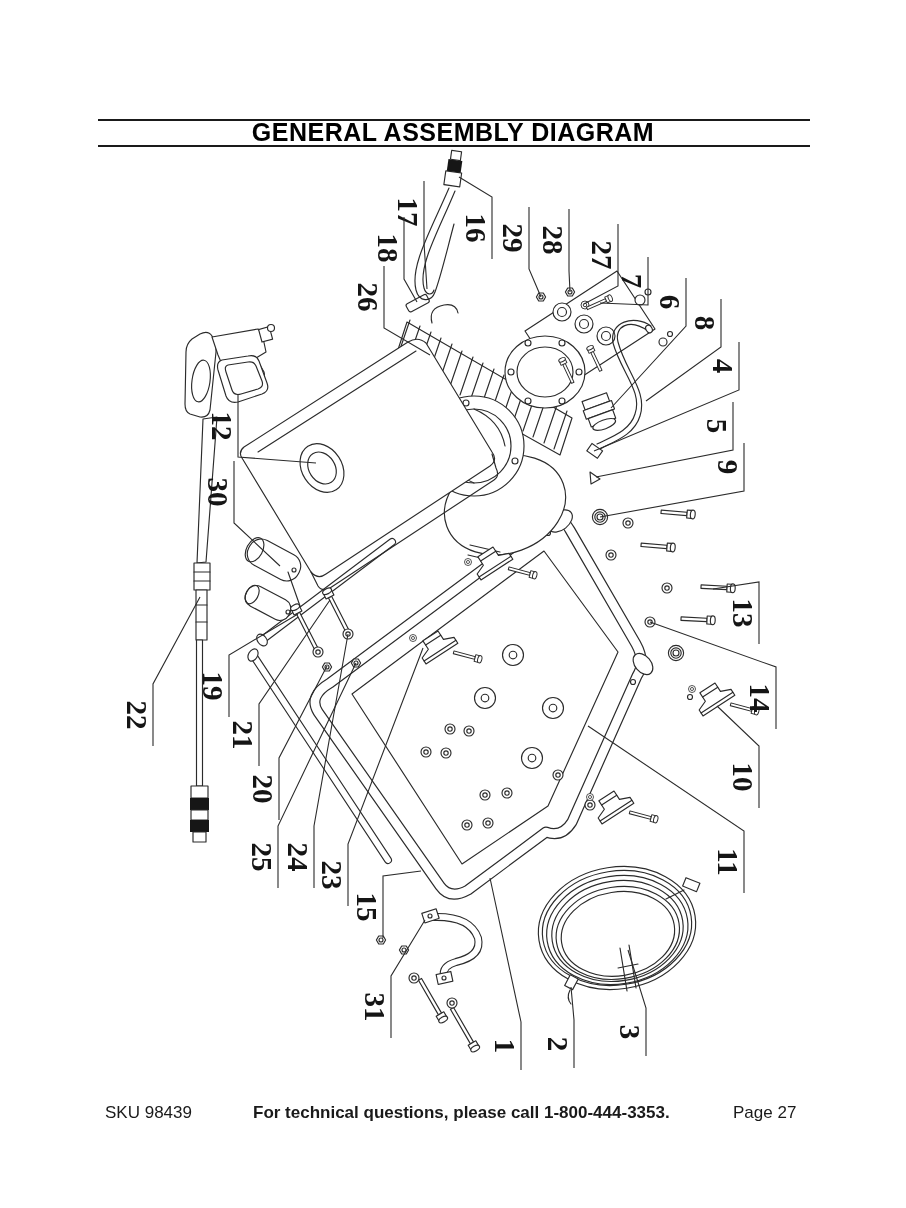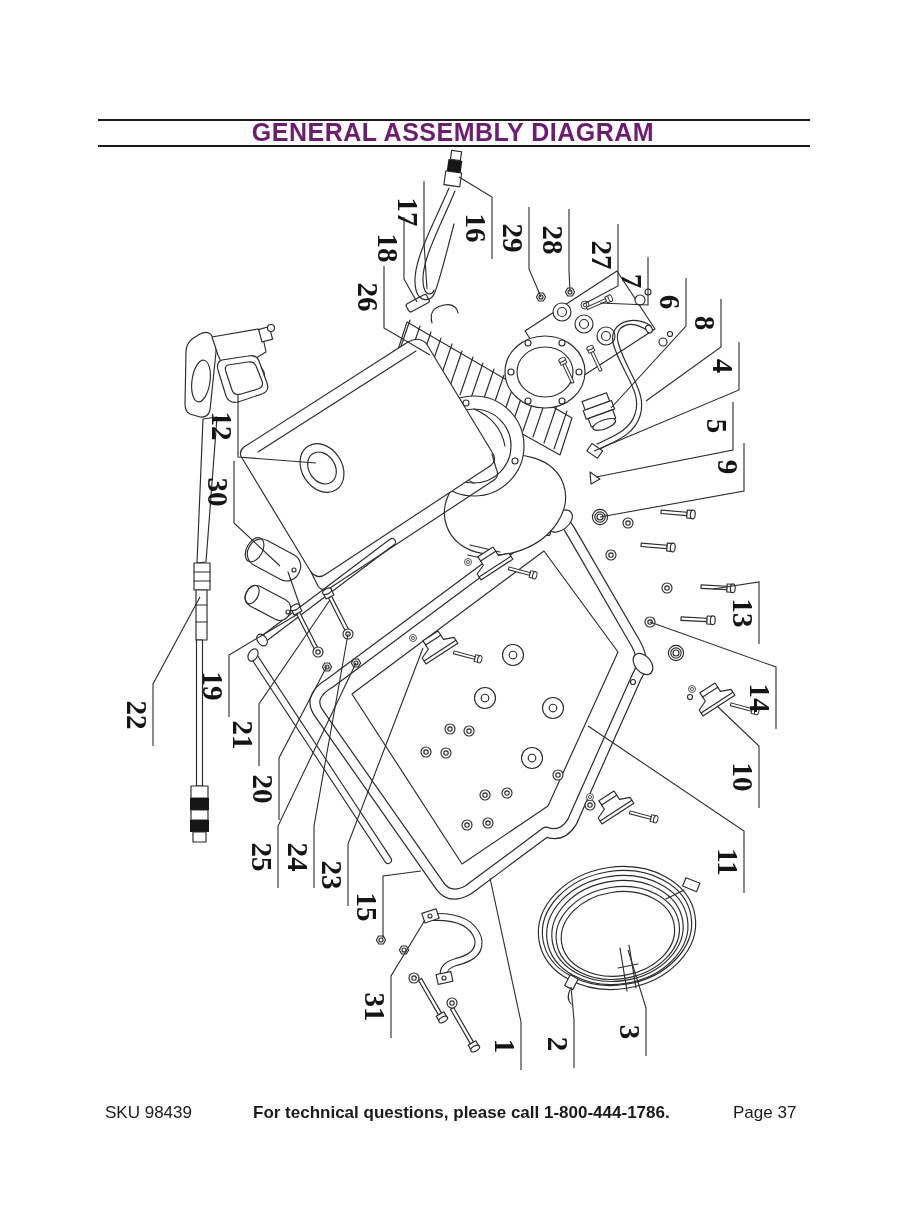--- a/index.html
+++ b/index.html
@@ -6,21 +6,21 @@
   .page{
     position:relative;width:906px;height:1208px;background:#ffffff;
     margin:0 auto;font-family:"Liberation Sans",sans-serif;color:#111;
     overflow:hidden;
   }
   .rule{position:absolute;left:98px;width:712px;height:2px;background:#1a1a1a;}
   .rule-top{top:119px;}
   .rule-bottom{top:145px;}
   .title{
     position:absolute;top:118px;left:0;width:100%;text-align:center;
-    font-size:25px;font-weight:bold;letter-spacing:.5px;color:#701a75;
+    font-size:25px;font-weight:bold;letter-spacing:.5px;color:#000000;
   }
   .footer span{position:absolute;top:1103px;font-size:17px;color:#1a1a1a;white-space:nowrap;text-align:center;}
   .footer .sku{left:105px;}
   .footer .support{left:253px;font-weight:bold;}
   .footer .pageno{left:733px;}
   svg.diagram{position:absolute;left:0;top:0;}
   svg .ln{stroke:#2b2b2b;fill:none;stroke-width:1.15;stroke-linecap:round;stroke-linejoin:round;}
   svg .wfill{stroke:#2b2b2b;fill:#ffffff;stroke-width:1.15;stroke-linejoin:round;}
   svg .blk{fill:#161616;stroke:none;}
   svg .tube{stroke:#2b2b2b;fill:none;stroke-width:11;stroke-linejoin:round;stroke-linecap:round;}
@@ -435,16 +435,16 @@
         </g>
         <g>
           <polyline points="391,1038 391,976 425,920" class="callout-line"></polyline>
           <text x="375" y="1007" transform="rotate(90 375 1007)" text-anchor="middle" dominant-baseline="central" class="callout-num">31</text>
         </g>
       </g>
   </svg>
 
   <div class="footer">
     <span class="sku">SKU 98439</span>
-    <span class="support">For technical questions, please call 1-800-444-1786.</span>
-    <span class="pageno">Page 37</span>
+    <span class="support">For technical questions, please call 1-800-444-3353.</span>
+    <span class="pageno">Page 27</span>
   </div>
 </div>
 
 </body></html>

